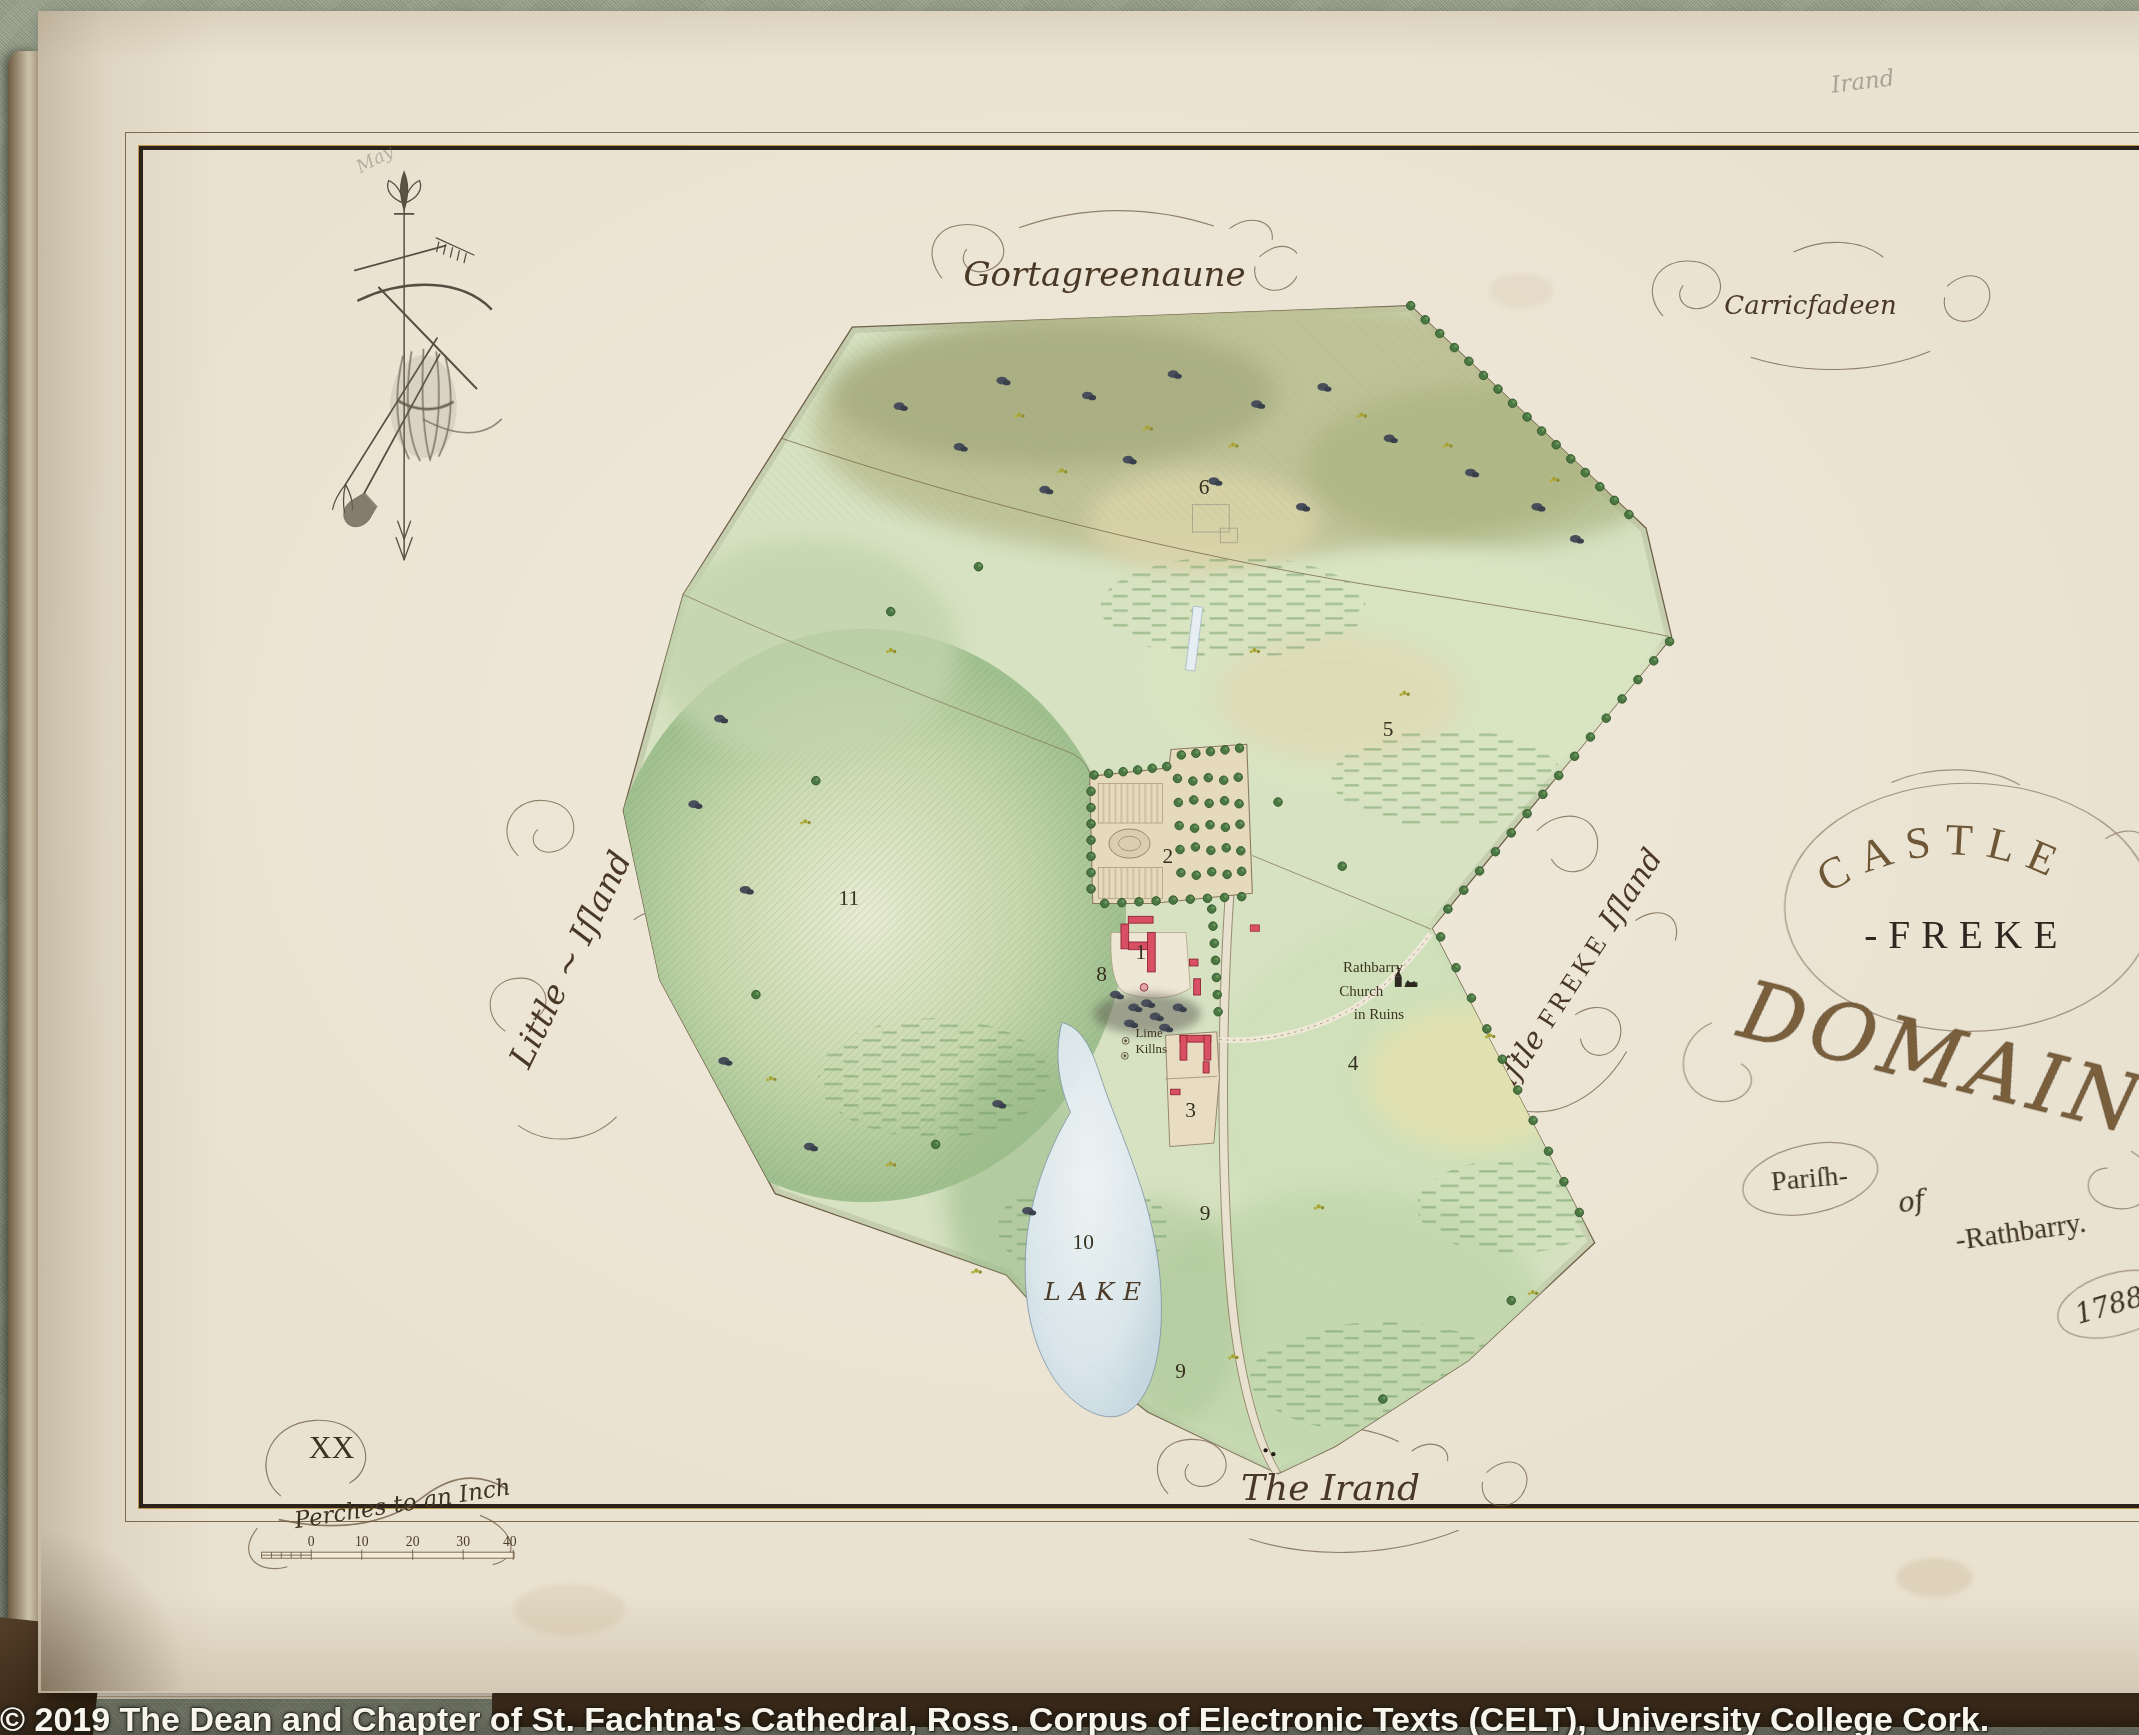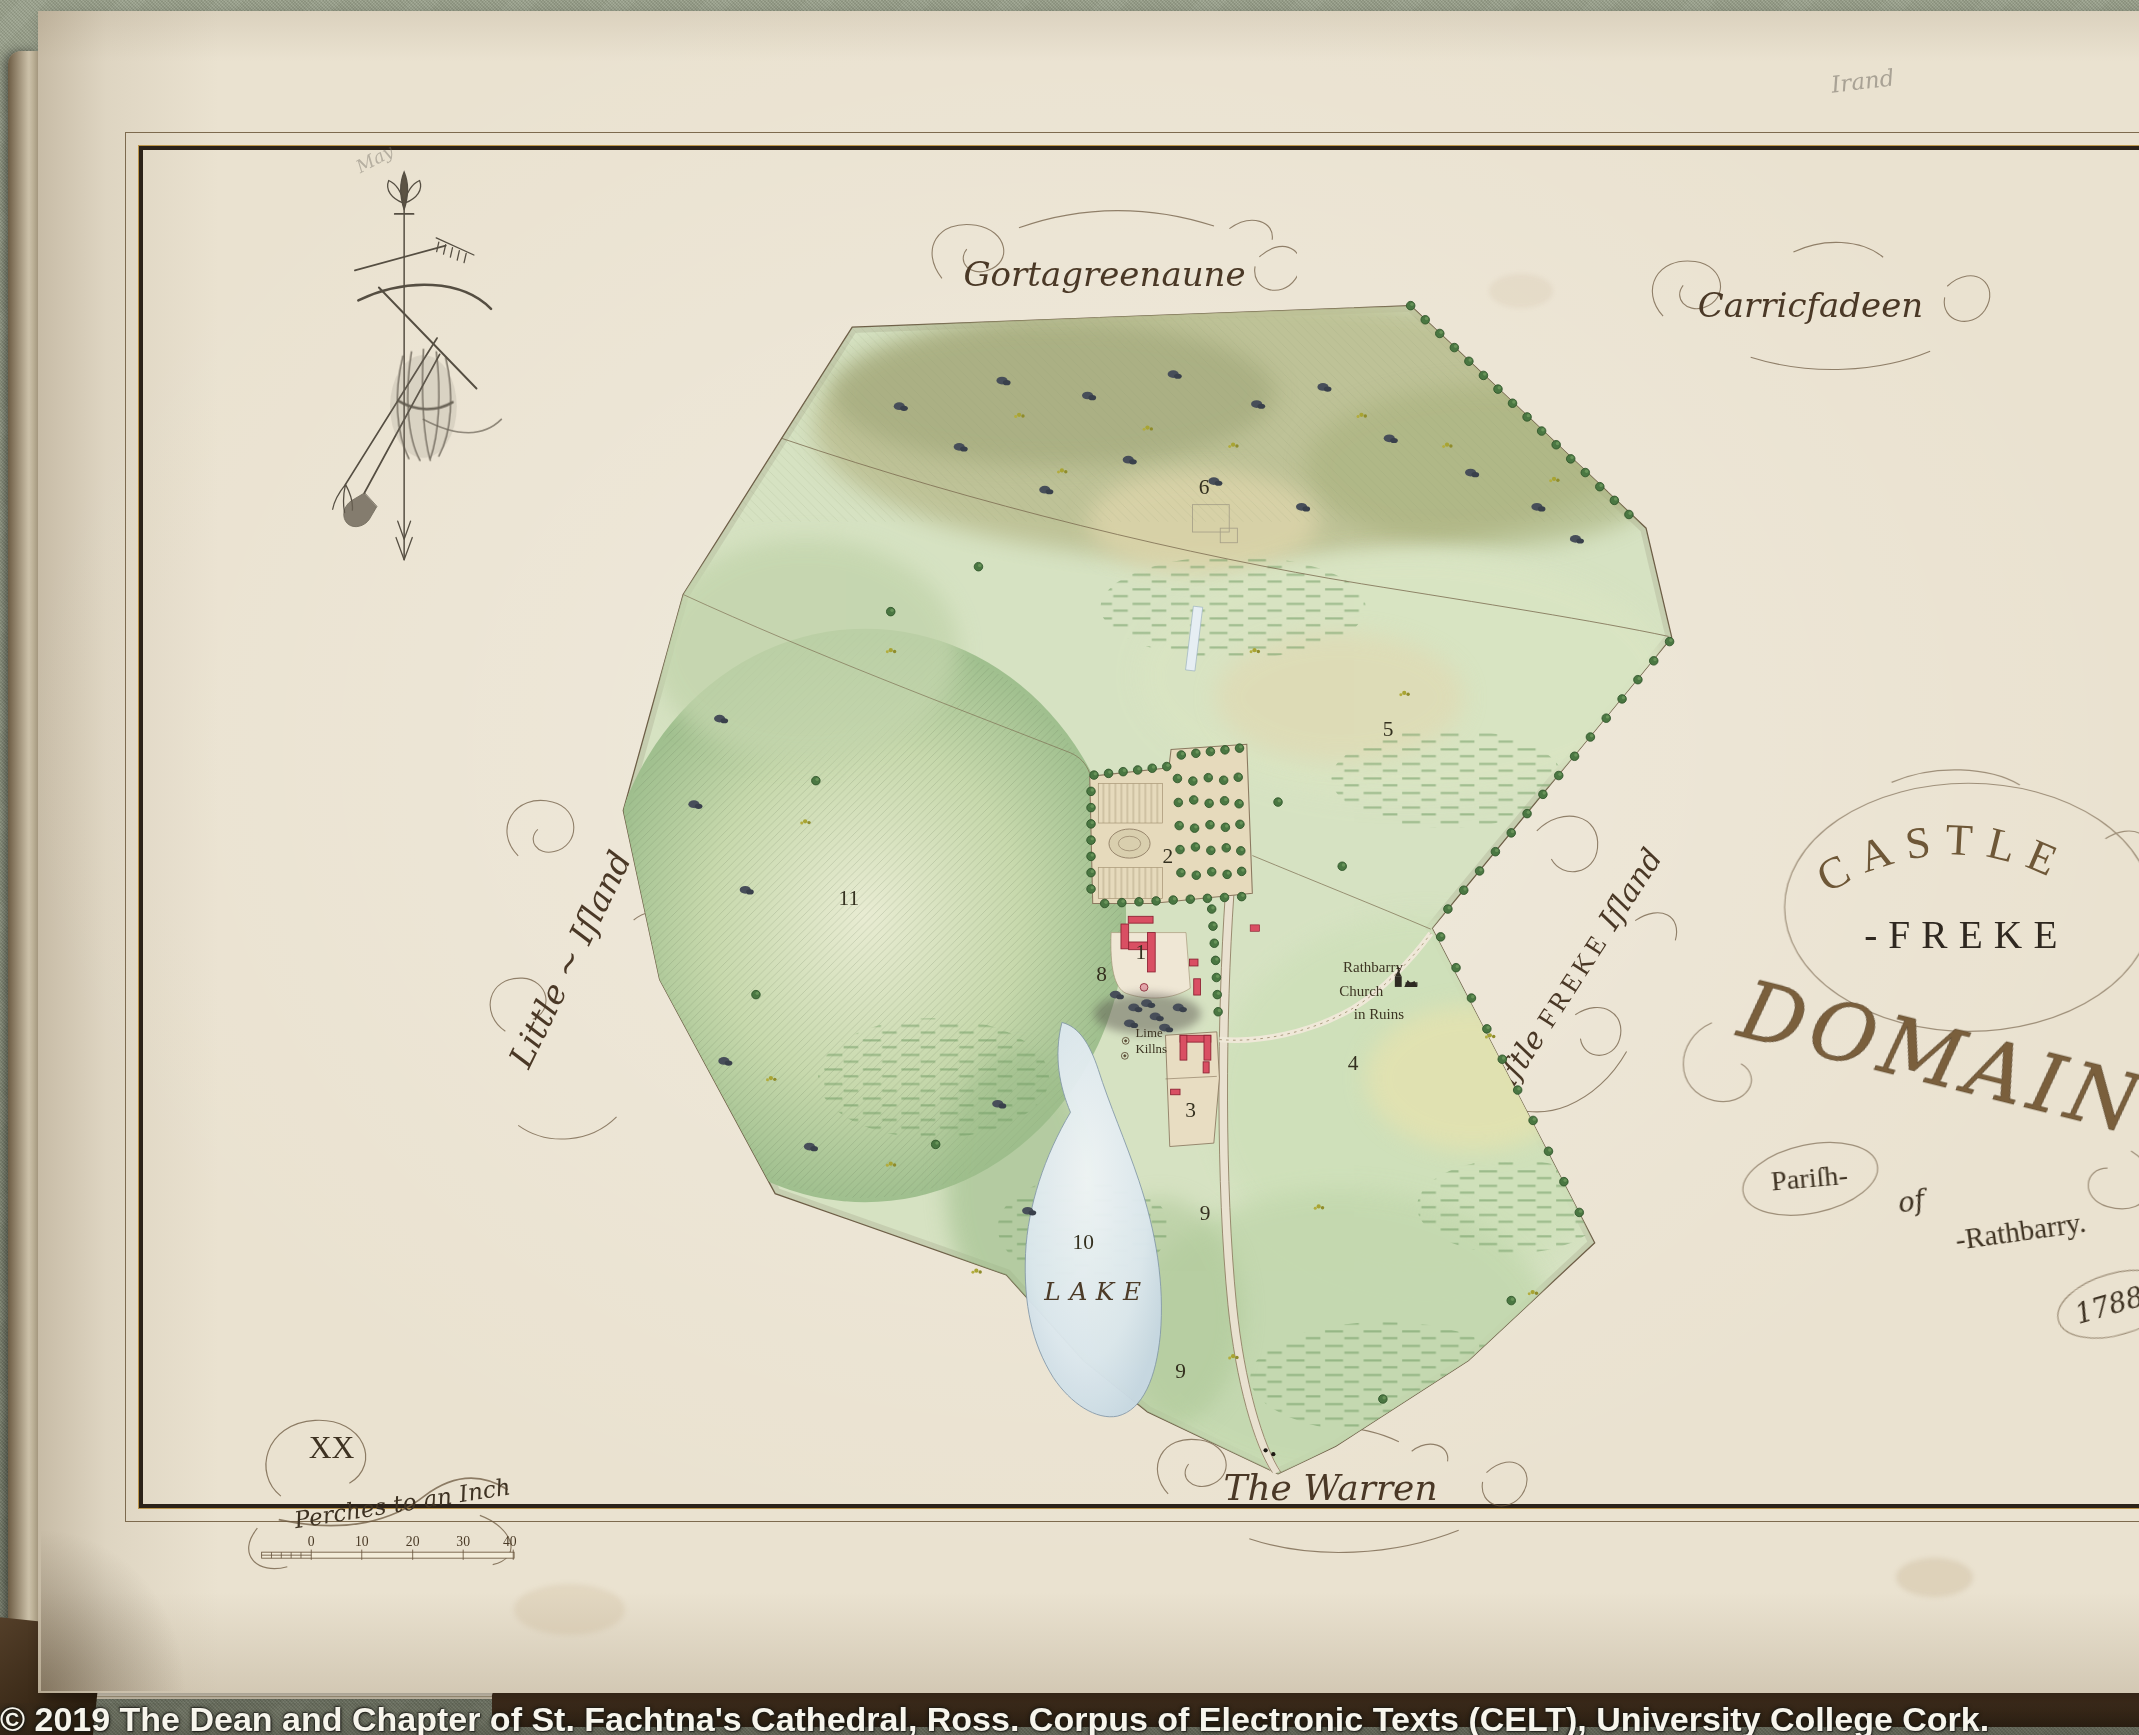--- a/index.html
+++ b/index.html
@@ -126,21 +126,21 @@
 
 <div class="abs lblbox" style="left:1622px;top:235px;width:377px;height:141px;">
   <svg class="flourish-svg" width="377" height="141" viewBox="0 0 880 330">
     <g stroke="#6d5940" stroke-width="2.6" fill="none" opacity=".72">
       <path d="M95,190 C40,130 80,50 170,62 C240,72 250,150 190,170 C150,182 118,148 142,118"></path>
       <path d="M760,120 C824,62 886,118 848,176 C816,222 744,204 754,146"></path>
       <path d="M400,40 C470,6 560,10 610,52"></path>
       <path d="M300,286 C440,330 600,322 720,272"></path>
     </g>
   </svg>
-  <span class="cal" style="font-size:34px;line-height:141px;">Carricfadeen</span>
+  <span class="cal" style="font-size:26px;line-height:141px;">Carricfadeen</span>
 </div>
 
 <div class="abs" style="left:454px;top:766px;width:231px;height:385px;">
   <svg class="flourish-svg" width="231" height="385" viewBox="0 0 540 900">
     <g stroke="#6d5940" stroke-width="2.6" fill="none" opacity=".72">
       <path d="M150,210 C90,150 140,62 230,84 C296,100 296,186 234,200 C194,210 170,172 196,148"></path>
       <path d="M120,620 C60,580 78,492 160,496 C222,500 234,572 184,592"></path>
       <path d="M150,840 C220,890 320,880 380,820"></path>
       <path d="M420,360 C470,320 520,350 500,404"></path>
     </g>
@@ -165,21 +165,21 @@
 <div class="abs lblbox" style="left:1121px;top:1417px;width:419px;height:141px;">
   <svg class="flourish-svg" width="419" height="141" viewBox="0 0 980 330">
     <g stroke="#6d5940" stroke-width="2.6" fill="none" opacity=".72">
       <path d="M110,180 C55,120 95,40 185,54 C255,64 268,140 206,160 C166,172 134,140 158,110"></path>
       <path d="M855,130 C920,72 975,128 938,182 C906,228 836,210 846,152"></path>
       <path d="M330,55 C430,10 560,14 650,58"></path>
       <path d="M300,285 C450,335 640,325 790,265"></path>
       <path d="M680,80 C720,50 770,64 764,104"></path>
     </g>
   </svg>
-  <span class="cal" style="font-size:36px;line-height:141px;">The Warren</span>
+  <span class="cal" style="font-size:36px;line-height:141px;">The Irand</span>
 </div>
 
 <svg class="abs" style="left:1652px;top:766px;" width="556" height="599" viewBox="0 0 1300 1400">
   <defs>
     <path id="tp-castle" d="M400,305 Q690,120 980,285" fill="none"></path>
   </defs>
   <g stroke="#6d5940" stroke-width="2.8" fill="none" opacity=".6">
     <ellipse cx="740" cy="330" rx="430" ry="290"></ellipse>
     <path d="M140,600 C50,640 50,760 145,782 C220,798 262,728 208,696"></path>
     <path d="M1180,560 C1255,520 1280,620 1215,662"></path>

